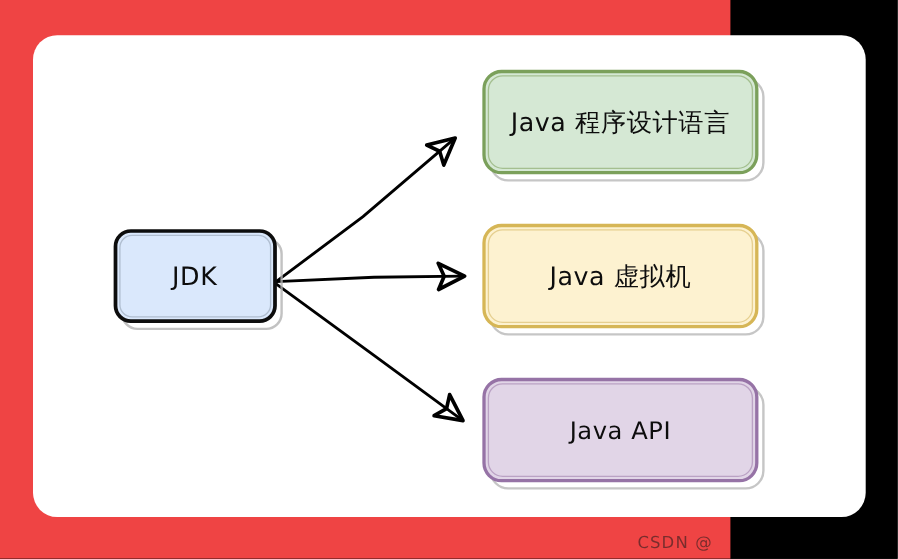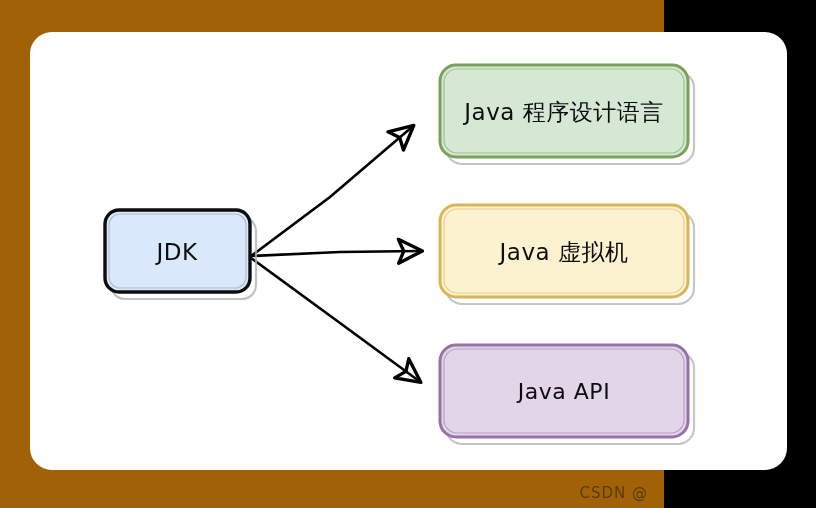--- a/index.html
+++ b/index.html
@@ -10,21 +10,21 @@
   body {
     width: 816px;
     height: 508px;
     overflow: hidden;
     font-family: "DejaVu Sans", sans-serif;
   }
   #stage {
     position: relative;
     width: 664px;
     height: 508px;
-    background: #a16207;
+    background: #ef4444;
   }
   
   #canvas {
     position: absolute;
     left: 30px;
     top: 32px;
     width: 757px;
     height: 438px;
     background: #ffffff;
     border-radius: 22px;

